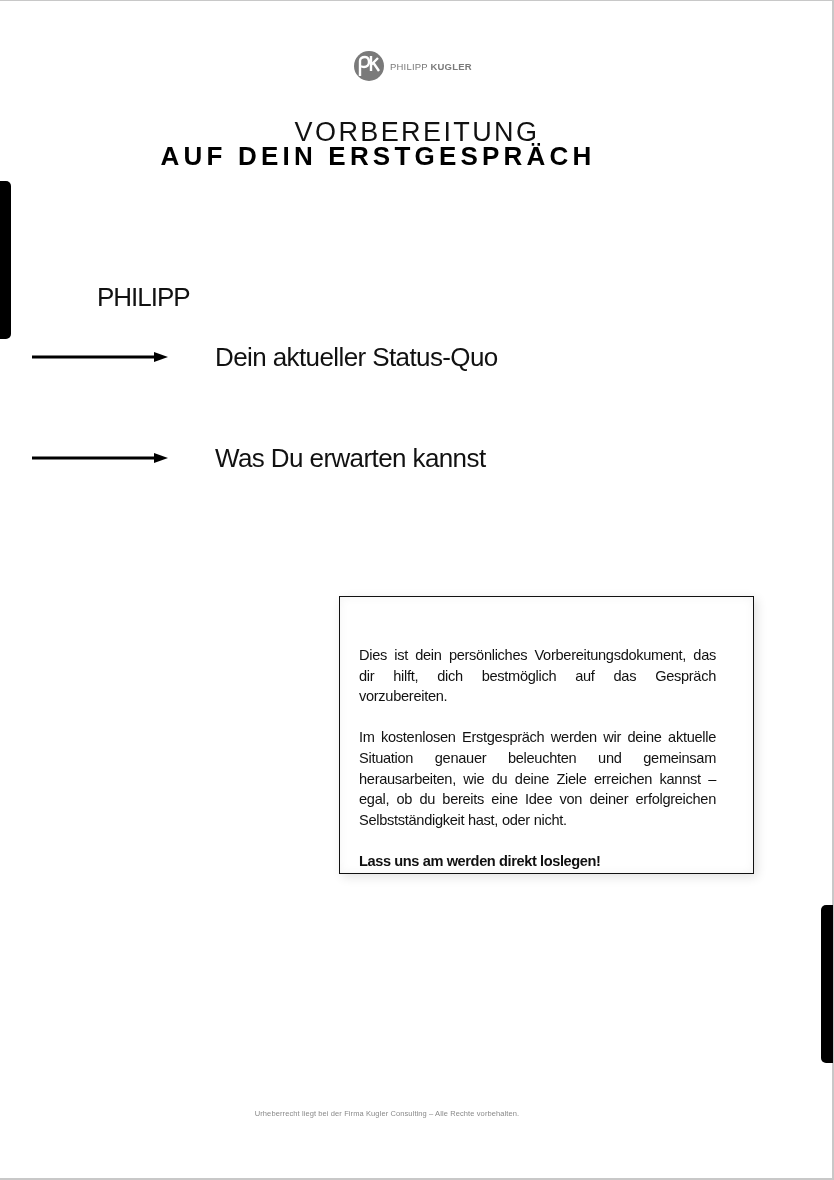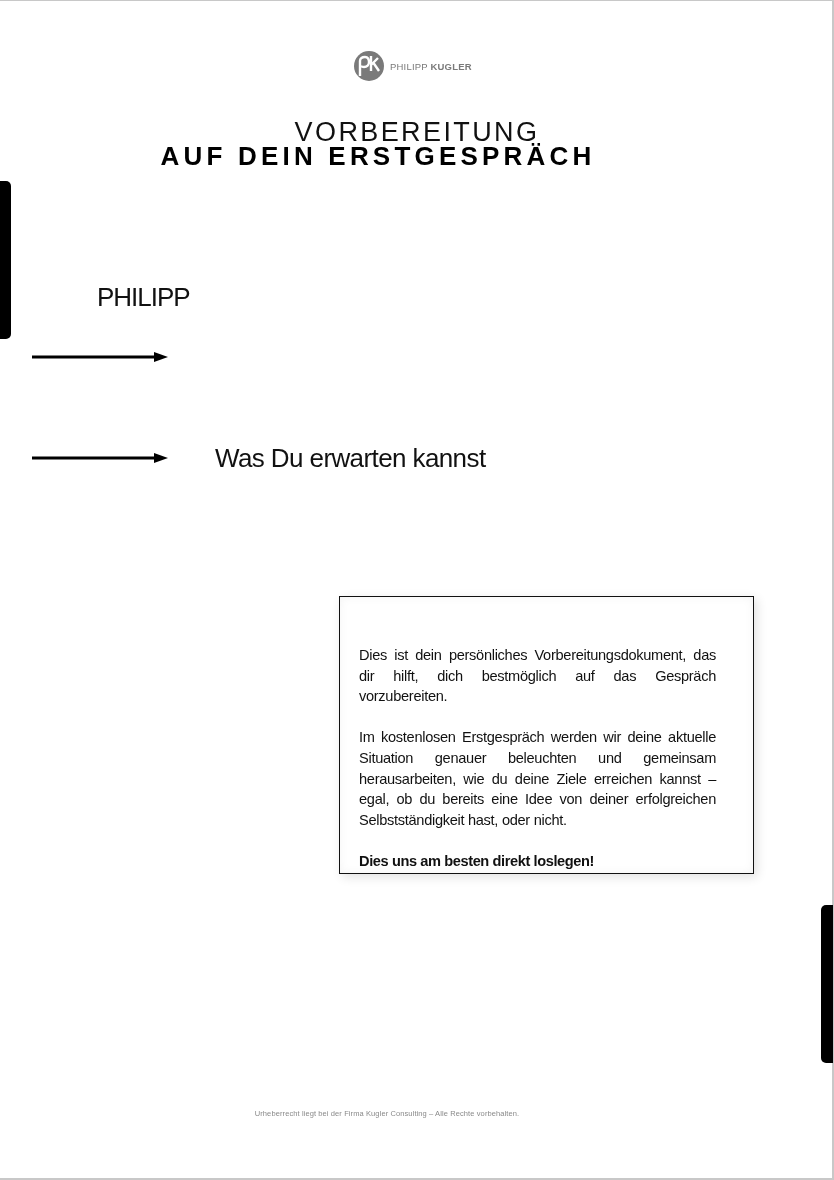--- a/index.html
+++ b/index.html
@@ -189,31 +189,32 @@
 <div class="title-top">VORBEREITUNG</div>
 <div class="title-bottom">AUF DEIN ERSTGESPRÄCH</div>
 
 <div class="toc-heading">PHILIPP</div>
 
 <div class="toc-item" style="top:337px;">
   <svg class="toc-arrow" viewBox="0 0 136 14">
     <line x1="0" y1="7" x2="124" y2="7" stroke="#000" stroke-width="3"></line>
     <polygon points="122,2 136,7 122,12" fill="#000"></polygon>
   </svg>
+  <span class="toc-label">Dein aktueller Status-Quo</span>
 </div>
 
 <div class="toc-item" style="top:438px;">
   <svg class="toc-arrow" viewBox="0 0 136 14">
     <line x1="0" y1="7" x2="124" y2="7" stroke="#000" stroke-width="3"></line>
     <polygon points="122,2 136,7 122,12" fill="#000"></polygon>
   </svg>
   <span class="toc-label">Was Du erwarten kannst</span>
 </div>
 
 <div class="info-box">
   <div class="info-content">
     <p>Dies ist dein persönliches Vorbereitungsdokument, das dir hilft, dich bestmöglich auf das Gespräch vorzubereiten.</p>
     <p>Im kostenlosen Erstgespräch werden wir deine aktuelle Situation genauer beleuchten und gemeinsam herausarbeiten, wie du deine Ziele erreichen kannst – egal, ob du bereits eine Idee von deiner erfolgreichen Selbstständigkeit hast, oder nicht.</p>
-    <p class="cta">Dies uns am besten direkt loslegen!</p>
+    <p class="cta">Lass uns am werden direkt loslegen!</p>
   </div>
 </div>
 
 <div class="footer">Urheberrecht liegt bei der Firma Kugler Consulting – Alle Rechte vorbehalten.</div>
 
 </body></html>

